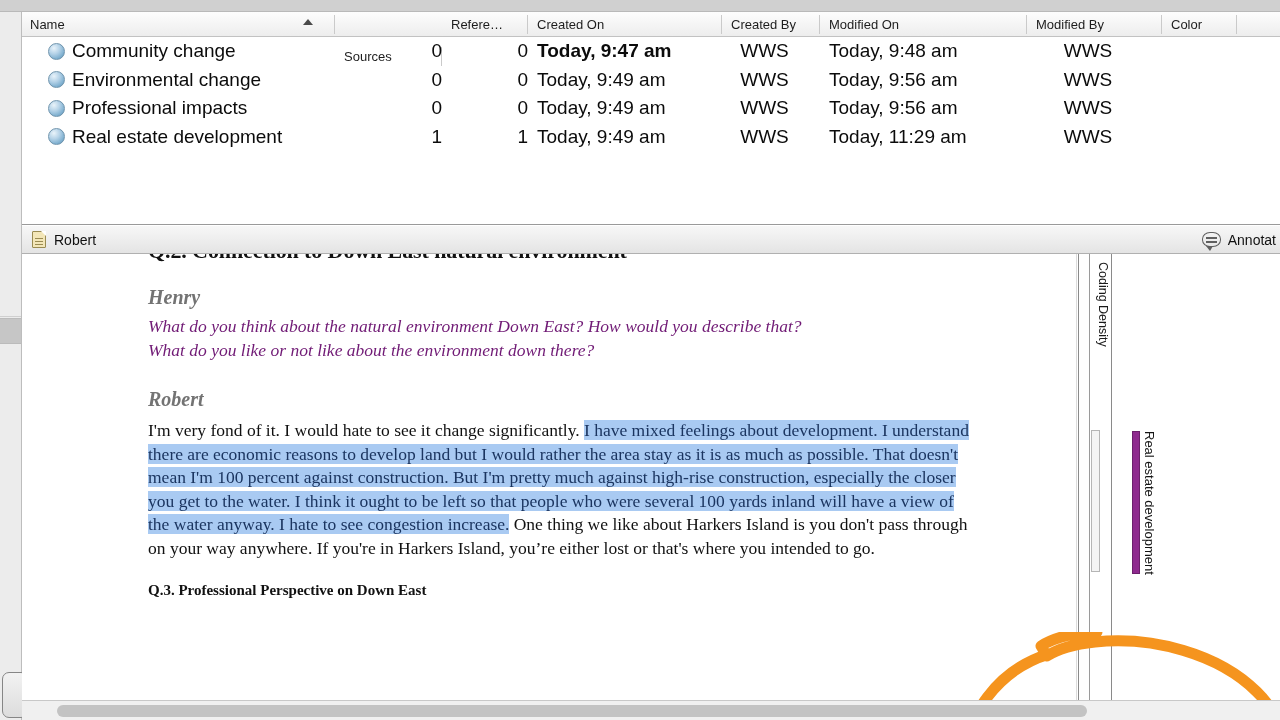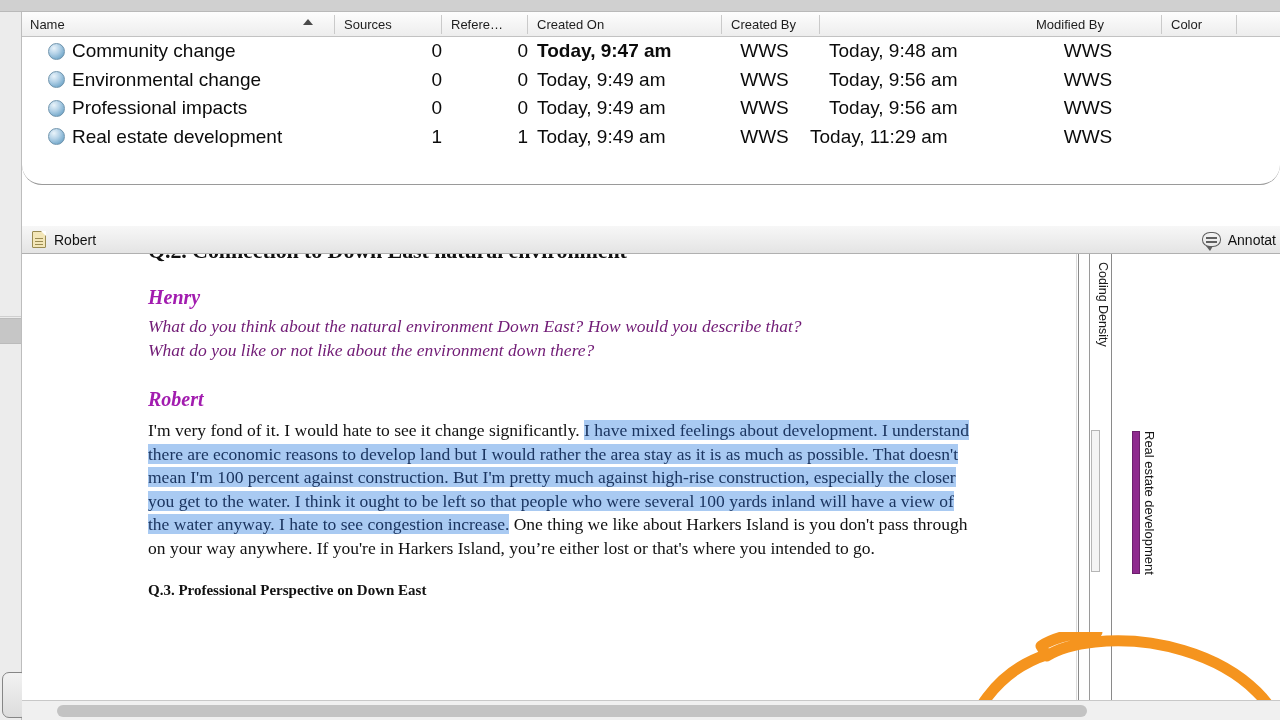--- a/index.html
+++ b/index.html
@@ -41,24 +41,23 @@
   }
   .rail-bottom-btn {
     position: absolute; left: 2px; top: 672px; width: 26px; height: 46px;
     background: linear-gradient(#f2f2f2, #dcdcdc);
     border: 1px solid #868686;
     border-radius: 7px;
   }
 
   
   .list-pane {
-    position: absolute; left: 22px; top: 12px; width: 1258px; height: 173px;
+    position: absolute; left: 22px; top: 12px; width: 1258px; height: 213px;
     background: #ffffff;
     border-bottom: 1px solid #9a9a9a;
-    border-radius: 20px;
   }
 
   .list-header {
     position: relative; height: 25px; width: 100%;
     background: linear-gradient(#fdfdfd, #ededed);
     border-bottom: 1px solid #c2c2c2;
     font-size: 13px; color: #1b1b1b;
   }
   .hcell {
     position: absolute; top: 0; height: 25px;
@@ -151,21 +150,21 @@
   .doc-inner {
     position: absolute; left: 126px; top: -16px; width: 830px;
     font-family: "Liberation Serif", serif;
   }
 
   .q-heading {
     font-size: 22px; font-weight: bold; color: #111;
     margin: 0 0 22px 0; letter-spacing: -0.1px;
   }
   .speaker {
-    font-size: 20px; font-weight: bold; font-style: italic; color: #a21caf;
+    font-size: 20px; font-weight: bold; font-style: italic; color: #737373;
     margin: 0 0 6px 0;
   }
   .question {
     font-size: 17.5px; font-style: italic; color: #701a75;
     line-height: 23.5px; margin: 0 0 26px 0;
   }
   .answer {
     font-size: 17.5px; color: #111; line-height: 23.5px; margin: 8px 0 22px 0;
   }
   .hl {
@@ -243,31 +242,34 @@
   <div class="rail-bottom-btn"></div>
 
   <div class="list-pane">
 
     <div class="list-header">
       <div class="hcell sep" style="left:8px; width:305px;">
         <span>Name</span>
       </div>
       <div class="sort-caret"></div>
 
-      <div class="hcell sep" style="left:322px; width:98px;">
+      <div class="hcell sep" style="left:322px; width:98px;margin-top:32px;">
         <span>Sources</span>
       </div>
       <div class="hcell sep" style="left:429px; width:77px;">
         <span>Refere…</span>
       </div>
       <div class="hcell sep" style="left:493px; width:207px;">
         <span style="padding-left:22px;">Created On</span>
       </div>
       <div class="hcell sep" style="left:687px; width:111px;">
         <span style="padding-left:22px;">Created By</span>
+      </div>
+      <div class="hcell sep" style="left:785px; width:220px;">
+        <span style="padding-left:22px;">Modified On</span>
       </div>
       <div class="hcell sep" style="left:992px; width:148px;">
         <span style="padding-left:22px;">Modified By</span>
       </div>
       <div class="hcell sep" style="left:1127px; width:88px;">
         <span style="padding-left:22px;">Color</span>
       </div>
     </div>
 
     <div class="list-body">
@@ -316,21 +318,21 @@
 
       <div class="node-row">
         <div class="cell" style="left:26px;">
           <span class="node-icon"></span>
         </div>
         <div class="cell" style="left:50px;">Real estate development</div>
         <div class="cell num" style="left:322px; width:98px;">1</div>
         <div class="cell num" style="left:429px; width:77px;">1</div>
         <div class="cell" style="left:493px; padding-left:22px;">Today, 9:49 am</div>
         <div class="cell" style="left:687px; width:111px; justify-content:center;">WWS</div>
-        <div class="cell" style="left:766px; padding-left:22px;">Today, 11:29 am</div>
+        <div class="cell" style="left:785px; padding-left:22px;">Today, 11:29 am</div>
         <div class="cell" style="left:992px; width:148px; justify-content:center;">WWS</div>
         <div class="cell" style="left:1127px; width:88px;"></div>
       </div>
 
     </div>
   </div>
 
   <div class="tabbar">
     <div class="doc-tab">
       <span class="page-icon"></span>

